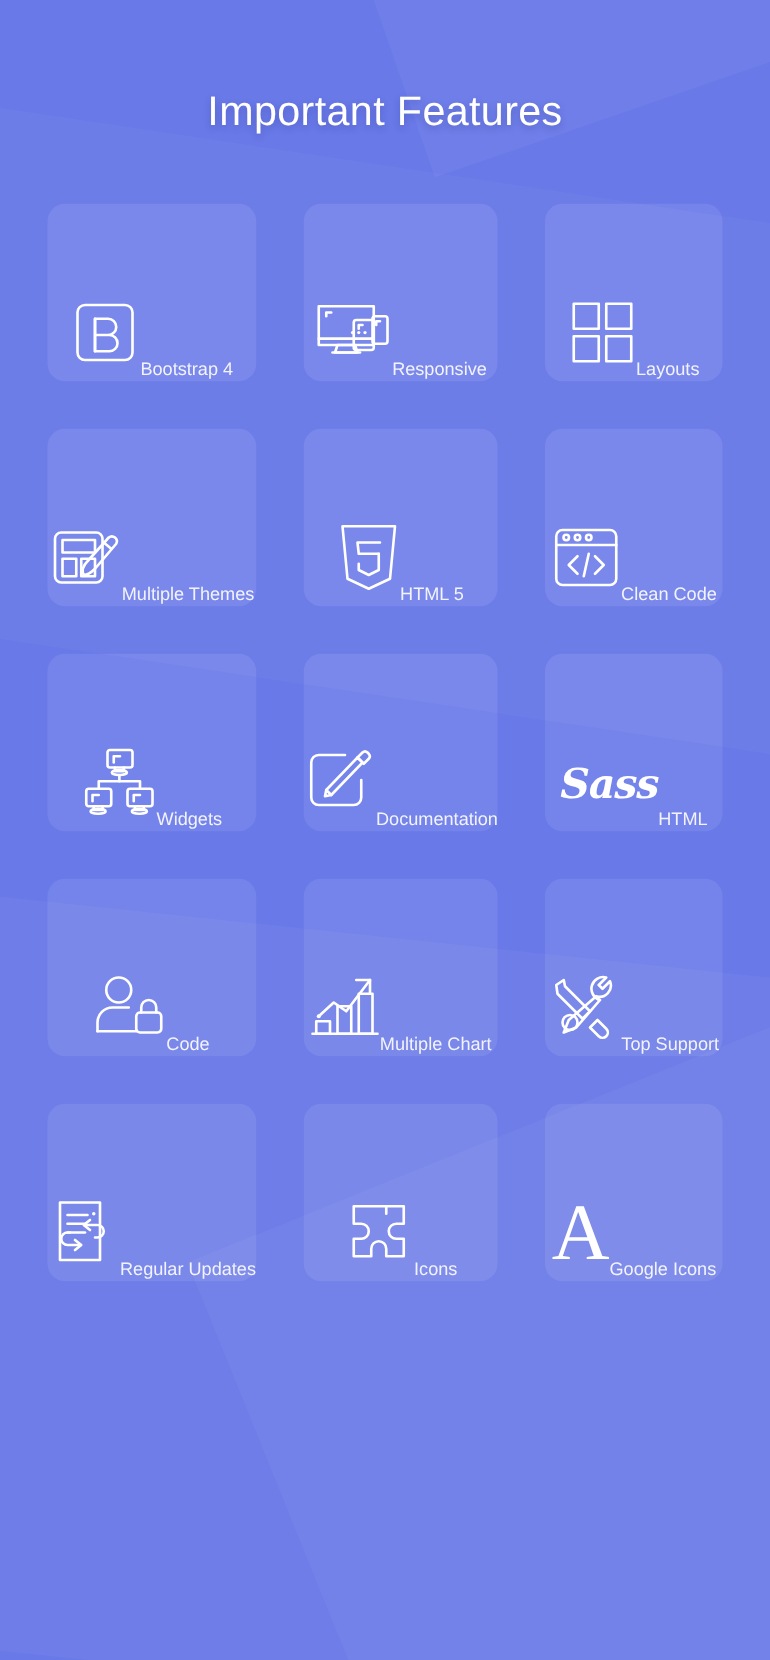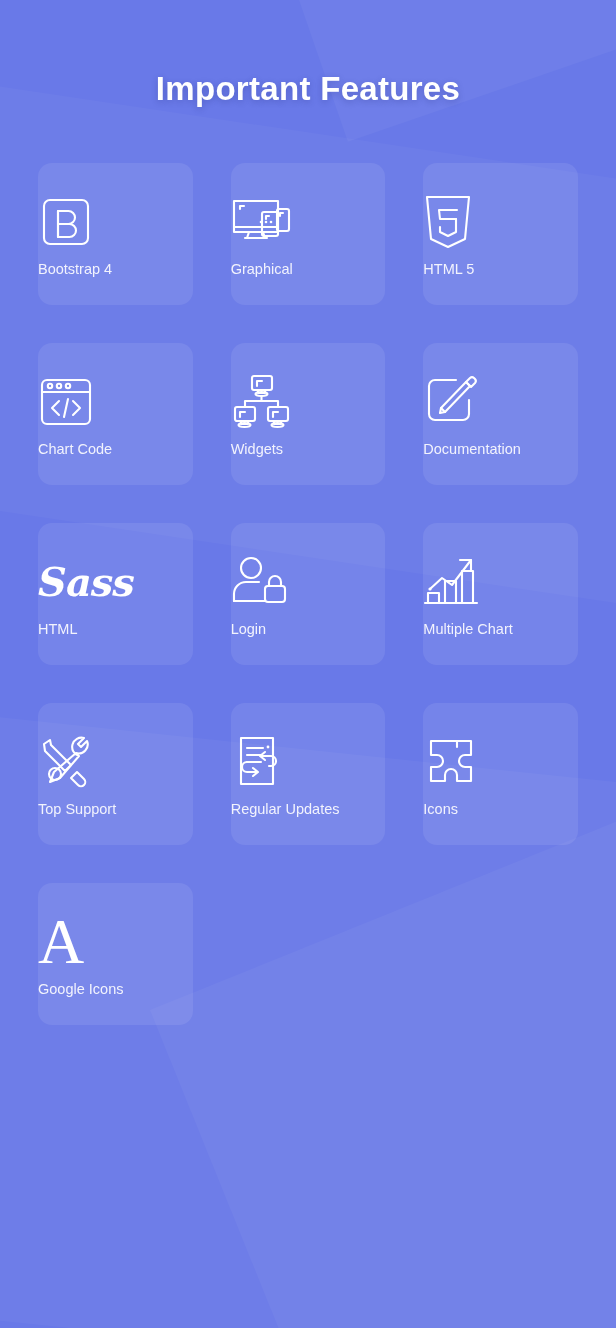--- a/index.html
+++ b/index.html
@@ -61,43 +61,42 @@
     z-index: 2;
     width: 616px;
     min-height: 1328px;
     padding: 0 38px;
   }
 
   .page-title {
     text-align: center;
     color: #ffffff;
     font-size: 33px;
-    font-weight: bold;
+    font-weight: normal;
     letter-spacing: 0.3px;
     padding-top: 70px;
     padding-bottom: 10px;
     text-shadow: 0 2px 6px rgba(40,50,130,0.30);
   }
 
   
   .feature-grid {
     display: grid;
     grid-template-columns: repeat(3, 1fr);
     column-gap: 38px;
     row-gap: 38px;
     margin-top: 45px;
   }
 
   .feature-card {
     height: 142px;
     border-radius: 14px;
     background: rgba(255,255,255,0.085);
     display: flex;
-    flex-direction: column;
-    align-items: flex-start;
+    align-items: flex-end;
     justify-content: center;
     cursor: pointer;
   }
 
   .feature-icon {
     height: 66px;
     display: flex;
     align-items: center;
     justify-content: center;
     margin-bottom: 6px;
@@ -116,21 +115,21 @@
   .feature-icon svg .sf { fill: #ffffff; }
 
   .glyph-icon {
     color: #ffffff;
     line-height: 1;
   }
   .glyph-sass {
     font-family: "DejaVu Serif", serif;
     font-style: italic;
     font-weight: bold;
-    font-size: 40px;
+    font-size: 33px;
     letter-spacing: -1px;
   }
   .glyph-bigA {
     font-family: "Liberation Serif", serif;
     font-size: 64px;
     font-weight: normal;
     line-height: 0.95;
   }
 
   .feature-label {
@@ -178,24 +177,48 @@
           <polyline class="st" points="9,14 9,11 13,11"></polyline>
           <circle class="sf" cx="30" cy="27" r="1.3"></circle>
           <circle class="sf" cx="35" cy="27" r="1.3"></circle>
           <circle class="sf" cx="40" cy="27" r="1.3"></circle>
           <rect class="st" x="31" y="17" width="16" height="24" rx="2"></rect>
           <polyline class="st" points="35,24 35,21 38,21"></polyline>
           <rect class="st" x="46" y="14" width="12" height="22" rx="2"></rect>
           <polyline class="st" points="49,21 49,18 52,18"></polyline>
         </svg>
       </div>
-      <div class="feature-label">Graphical</div>
-    </div>
-
-
+      <div class="feature-label">Responsive</div>
+    </div>
+
+    <div class="feature-card">
+      <div class="feature-icon">
+        <svg width="54" height="54" viewBox="0 0 54 54">
+          <rect class="st" x="4" y="4" width="20" height="20"></rect>
+          <rect class="st" x="30" y="4" width="20" height="20"></rect>
+          <rect class="st" x="4" y="30" width="20" height="20"></rect>
+          <rect class="st" x="30" y="30" width="20" height="20"></rect>
+        </svg>
+      </div>
+      <div class="feature-label">Layouts</div>
+    </div>
+
+    <div class="feature-card">
+      <div class="feature-icon">
+        <svg width="58" height="56" viewBox="0 0 58 56">
+          <rect class="st" x="5" y="8" width="38" height="40" rx="5"></rect>
+          <rect class="st" x="11" y="14" width="26" height="10"></rect>
+          <rect class="st" x="11" y="29" width="11" height="14"></rect>
+          <rect class="st" x="26" y="29" width="11" height="14"></rect>
+          <path class="st" d="M28 42c-2-4 0-8 3-11L48 12a4 4 0 0 1 6 5L37 37c-3 3-7 5-9 5z"></path>
+          <line class="st" x1="44" y1="16" x2="50" y2="21"></line>
+        </svg>
+      </div>
+      <div class="feature-label">Multiple Themes</div>
+    </div>
 
 
     <div class="feature-card">
       <div class="feature-icon">
         <svg width="50" height="58" viewBox="0 0 50 58">
           <path class="st" d="M4 4h42l-4 42-17 8-17-8z"></path>
           <polyline class="st" points="34,17 16,17 17,26 33,26"></polyline>
           <polyline class="st" points="33,26 33,39 25,43 17,39 17,34"></polyline>
         </svg>
       </div>
@@ -208,21 +231,21 @@
           <rect class="st" x="4" y="4" width="48" height="44" rx="5"></rect>
           <line class="st" x1="4" y1="16" x2="52" y2="16"></line>
           <circle class="st" cx="12" cy="10" r="2.2"></circle>
           <circle class="st" cx="21" cy="10" r="2.2"></circle>
           <circle class="st" cx="30" cy="10" r="2.2"></circle>
           <polyline class="st" points="21,25 14,32 21,39"></polyline>
           <polyline class="st" points="35,25 42,32 35,39"></polyline>
           <line class="st" x1="30" y1="23" x2="26" y2="41"></line>
         </svg>
       </div>
-      <div class="feature-label">Chart Code</div>
+      <div class="feature-label">Clean Code</div>
     </div>
 
     <div class="feature-card">
       <div class="feature-icon">
         <svg width="60" height="58" viewBox="0 0 60 58">
           <rect class="st" x="21" y="3" width="20" height="14" rx="2"></rect>
           <polyline class="st" points="26,13 26,8 31,8"></polyline>
           <path class="st" d="M27 17v3h7v-3"></path>
           <ellipse class="st" cx="30.5" cy="21" rx="6" ry="2"></ellipse>
           <line class="st" x1="30.5" y1="23" x2="30.5" y2="28"></line>
@@ -264,21 +287,21 @@
     <div class="feature-card">
       <div class="feature-icon">
         <svg width="58" height="54" viewBox="0 0 58 54">
           <circle class="st" cx="20" cy="13" r="10"></circle>
           <path class="st" d="M3 46v-7a12 12 0 0 1 12-12h13"></path>
           <line class="st" x1="3" y1="46" x2="34" y2="46"></line>
           <rect class="st" x="34" y="31" width="20" height="16" rx="3"></rect>
           <path class="st" d="M38 31v-4a6 6 0 0 1 12 0v4"></path>
         </svg>
       </div>
-      <div class="feature-label">Login</div>
+      <div class="feature-label">Code</div>
     </div>
 
     <div class="feature-card">
       <div class="feature-icon">
         <svg width="56" height="54" viewBox="0 0 56 54">
           <line class="st" x1="2" y1="48" x2="54" y2="48"></line>
           <rect class="st" x="5" y="38" width="11" height="10"></rect>
           <rect class="st" x="22" y="26" width="11" height="22"></rect>
           <rect class="st" x="39" y="16" width="11" height="32"></rect>
           <polyline class="st" points="7,34 19,23 29,30 48,5"></polyline>

